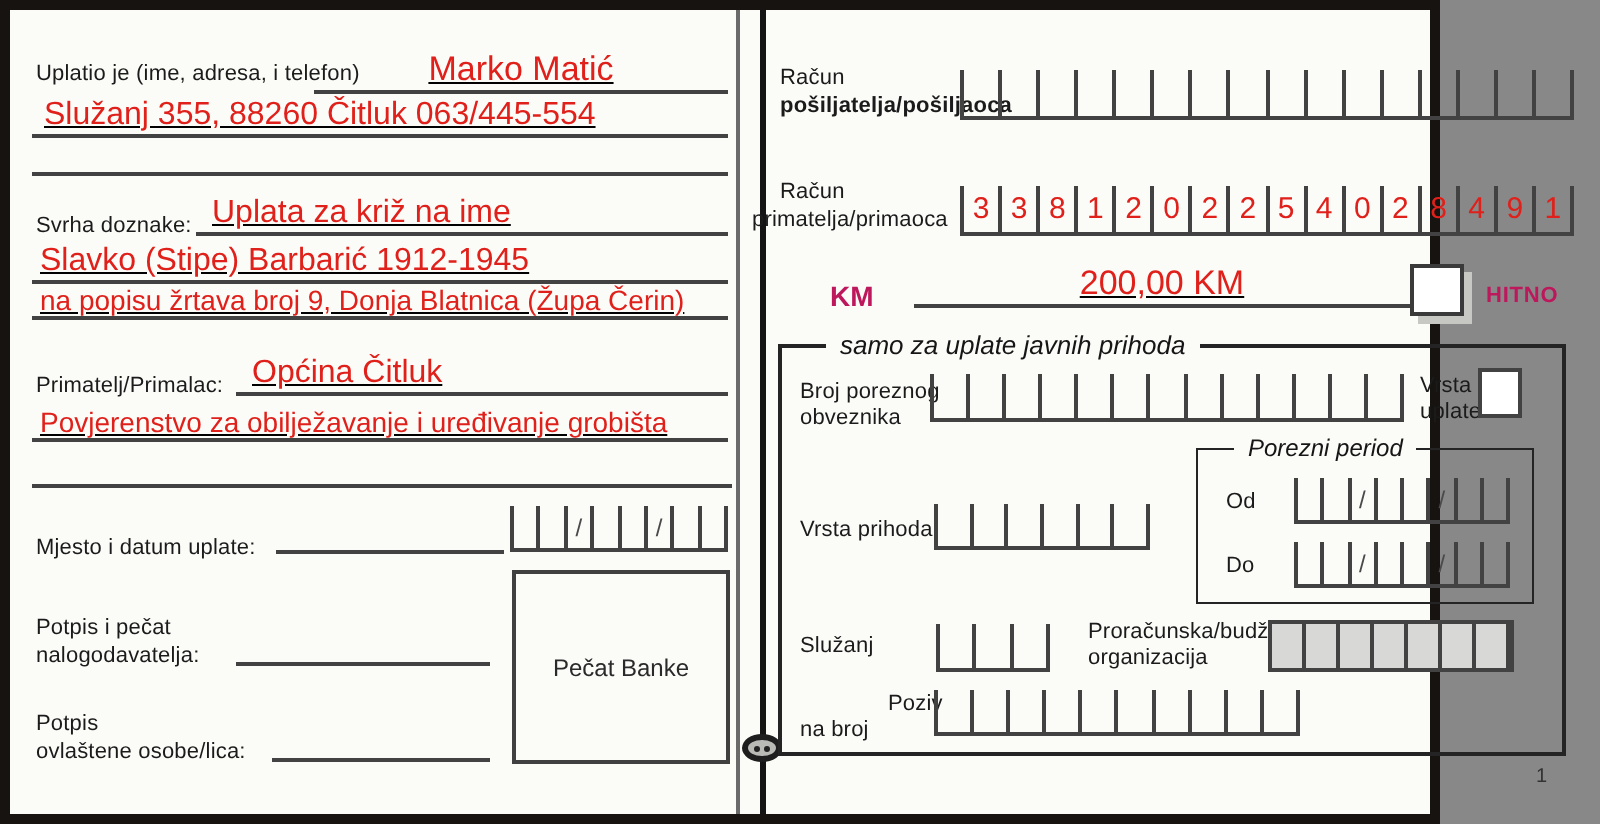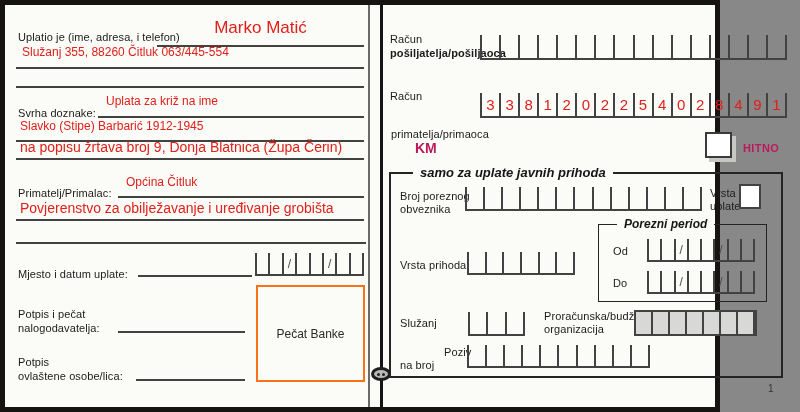--- a/index.html
+++ b/index.html
@@ -1,41 +1,41 @@
 <!DOCTYPE html>
 <html style="--red: #e0201a; --line: #424242;"><head>
 <meta charset="utf-8">
 <style>
   html,body{margin:0;padding:0;background:#888;}
   .stage{width:720px;height:412px;position:relative;font-family:"Liberation Sans","DejaVu Sans",sans-serif;}
   .slip{position:absolute;inset:0;background:#fbfbf8;border:5px solid #161311;box-sizing:border-box;}
   .lbl{position:absolute;font-size:11px;color:#1b1b1b;white-space:nowrap;letter-spacing:.1px;}
-  .red{color:var(--red);white-space:nowrap;font-size:12px;}
+  .red{color:var(--red);white-space:nowrap;font-size:16px;}
   .red-lg{font-size:17px;}
   .red-sm{font-size:14px;}
-  .fline{position:absolute;border-bottom:2px solid var(--line);box-sizing:border-box;display:flex;align-items:flex-start;}
+  .fline{position:absolute;border-bottom:2px solid var(--line);box-sizing:border-box;display:flex;align-items:flex-end;text-decoration:underline;}
   .fline.center{justify-content:center;}
   .hr{position:absolute;border-bottom:2px solid var(--line);height:0;}
   .vline{position:absolute;top:0;height:402px;}
   .comb{position:absolute;display:flex;border-bottom:2px solid var(--line);box-sizing:border-box;}
   .comb .cell{flex:1;border-left:2px solid var(--line);display:flex;align-items:center;justify-content:center;
       color:var(--red);font-size:15px;box-sizing:border-box;}
   .comb .cell:last-child{border-right:2px solid var(--line);}
   .comb .cell.slash{color:#4a4a4a;font-size:12px;align-items:center;}
   .comb.boxed{border:2px solid var(--line);}
   .comb.boxed .cell{background:#d8d8d6;}
   .comb.boxed .cell:first-child{border-left:none;}
   .sqbox{position:absolute;border:2px solid var(--line);background:#fff;box-sizing:border-box;}
   .shadowbox{position:absolute;border:2px solid #3a3a3a;background:#fff;box-sizing:border-box;
       box-shadow:4px 4px 0 #c7c7c4;}
   .blbl{position:absolute;font-weight:bold;color:#be185d;white-space:nowrap;}
   .fset{position:absolute;border:2px solid #242424;box-sizing:border-box;background:transparent;}
   .fset-legend{position:absolute;top:-9px;background:#fbfbf8;padding:0 7px;font-style:italic;
-      font-size:13px;color:#161616;white-space:nowrap;font-weight:700;}
-  .sealbox{position:absolute;border:2px solid #f97316;box-sizing:border-box;display:flex;
+      font-size:13px;color:#161616;white-space:nowrap;font-weight:400;}
+  .sealbox{position:absolute;border:2px solid #404040;box-sizing:border-box;display:flex;
       align-items:center;justify-content:center;font-size:12px;color:#2a2a2a;}
   .ovalseal{position:absolute;width:20px;height:14px;border:3px solid #1e1e1e;border-radius:50%;
       background:#b9b9b6;box-sizing:border-box;display:flex;align-items:center;justify-content:center;gap:2px;}
   .ovalseal i{width:3px;height:3px;background:#222;border-radius:50%;display:block;}
   .pagenum{position:absolute;font-size:10px;color:#333;}
 </style>
 </head>
 <body>
 
 <div class="stage">
@@ -117,41 +117,44 @@
         <div class="cell"></div>
         <div class="cell"></div>
         <div class="cell"></div>
         <div class="cell"></div>
         <div class="cell"></div>
         <div class="cell"></div>
         <div class="cell"></div>
       </div>
 
     <span class="lbl" style="left:385px;top:85px;">Račun</span>
-    <span class="lbl" style="left:386px;top:99px;margin-top:24px;">primatelja/primaoca</span>
+    <span class="lbl" style="left:371px;top:99px;">primatelja/primaoca</span>
     <div class="comb" style="left:475px;top:88px;width:307px;height:25px;">
         <div class="cell">3</div>
         <div class="cell">3</div>
         <div class="cell">8</div>
         <div class="cell">1</div>
         <div class="cell">2</div>
         <div class="cell">0</div>
         <div class="cell">2</div>
         <div class="cell">2</div>
         <div class="cell">5</div>
         <div class="cell">4</div>
         <div class="cell">0</div>
         <div class="cell">2</div>
         <div class="cell">8</div>
         <div class="cell">4</div>
         <div class="cell">9</div>
         <div class="cell">1</div>
       </div>
 
     <span class="blbl" style="left:410px;top:135px;font-size:14px;">KM</span>
+    <div class="fline center" style="left:452px;top:122px;width:248px;height:27px;">
+      <span class="red red-lg">200,00 KM</span>
+    </div>
     <div class="shadowbox" style="left:700px;top:127px;width:27px;height:26px;"></div>
     <span class="blbl" style="left:738px;top:137px;font-size:11px;letter-spacing:.4px;">HITNO</span>
 
     <div class="fset" style="left:384px;top:167px;width:394px;height:206px;">
       <span class="fset-legend" style="left:22px;">samo za uplate javnih prihoda</span>
 
       <span class="lbl" style="left:9px;top:16px;">Broj poreznog</span>
       <span class="lbl" style="left:9px;top:29px;">obveznika</span>
       <div class="comb" style="left:74px;top:13px;width:237px;height:24px;">
           <div class="cell"></div>

